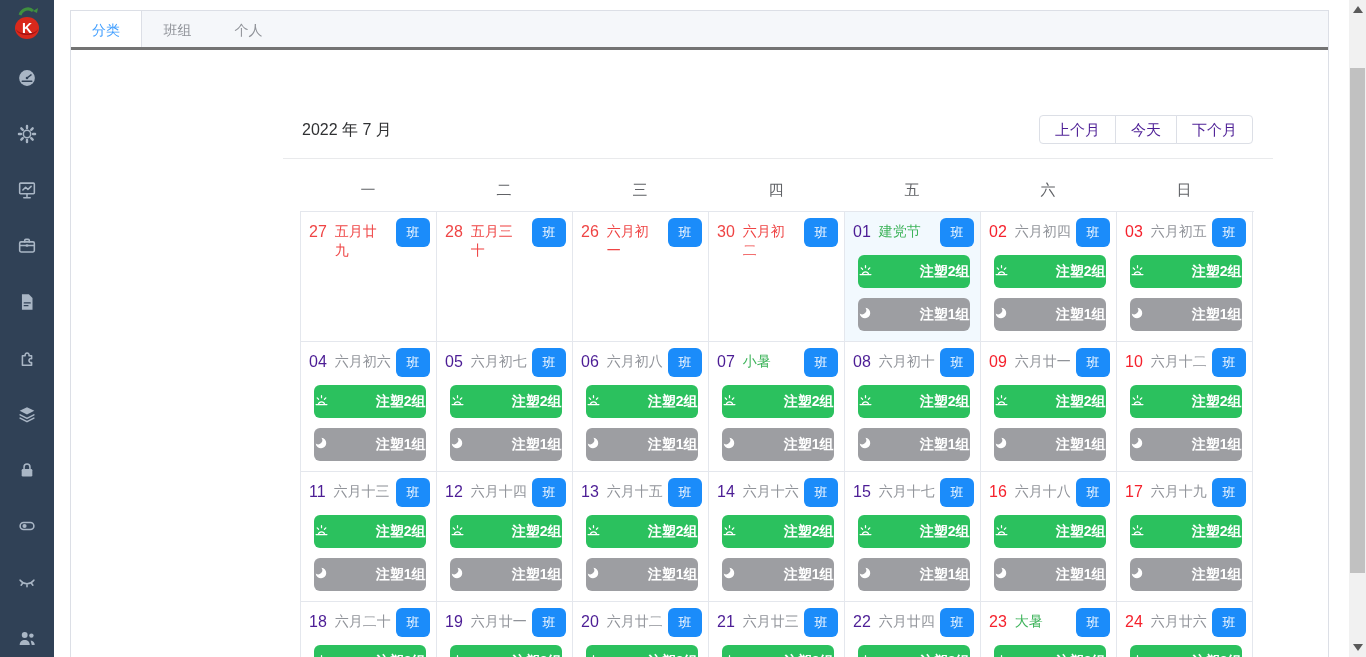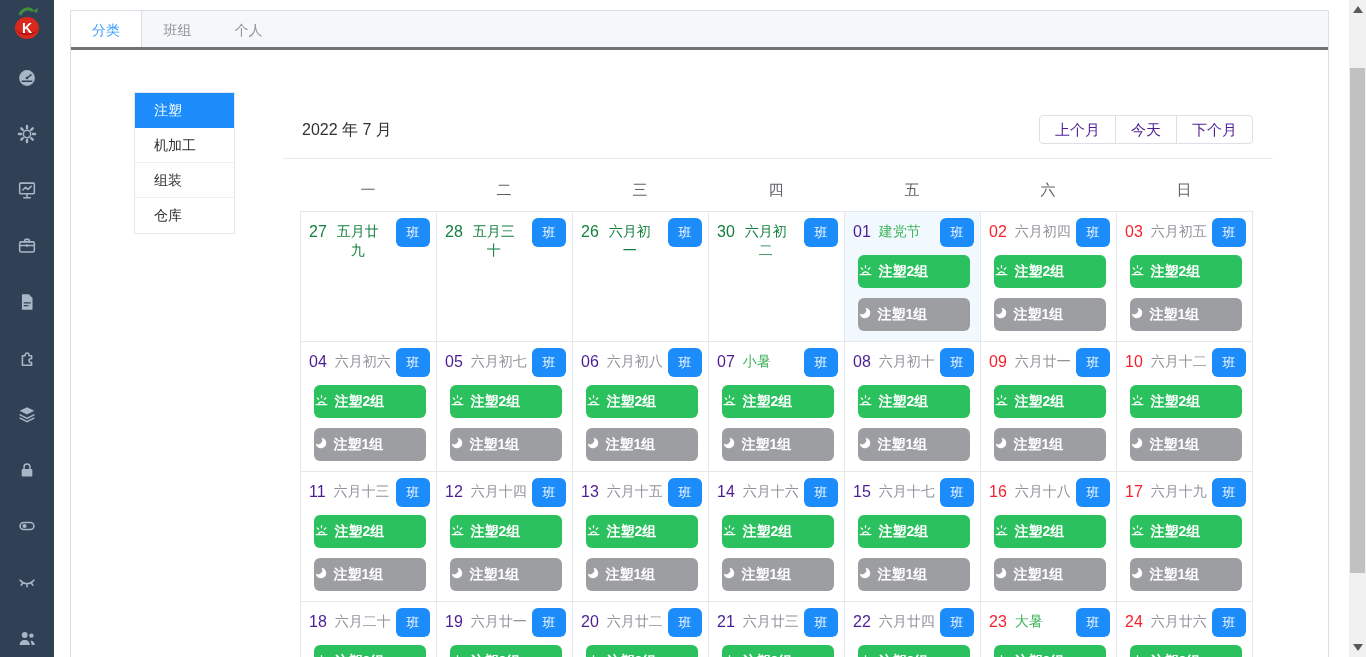--- a/index.html
+++ b/index.html
@@ -57,26 +57,26 @@
           border-left:1px solid var(--cell_border); border-top:1px solid var(--cell_border); }
   .cell { border-right:1px solid var(--cell_border); border-bottom:1px solid var(--cell_border);
           background:#fff; padding:6px 6px 0 8px; cursor:pointer; }
   .cell.today { background:var(--today_bg); }
   .cell-head { display:flex; align-items:flex-start; }
   .d-num { font-size:16px; color:#4c1d95; line-height:21px; padding-top:3px; }
   .d-num.red { color:var(--weekend_red); }
   .d-sub { flex:1 1 auto; font-size:14px; color:#909399; line-height:19px;
            margin-left:8px; padding-top:4px; white-space:nowrap; }
   .d-sub.holiday { color:var(--holiday_green); }
-  .cell.out .d-num, .cell.out .d-sub { color:#15803d;text-align:center; }
+  .cell.out .d-num, .cell.out .d-sub { color:#ef4444; }
   .cell.out .d-sub { white-space:normal; width:46px; flex:0 0 auto; }
   .badge { flex:0 0 auto; width:34px; height:29px; margin-left:auto;
            background:var(--primary); color:#fff; border:none; border-radius:6px;
            font-size:13px; cursor:pointer; font-family:inherit; }
-  .shift-btn { display:flex; align-items:center; justify-content:flex-start; gap:6px;
+  .shift-btn { display:flex; align-items:center; justify-content:space-between; gap:6px;
                width:112px; height:33px; margin:0 auto; border:none; border-radius:6px;
                color:#fff; font-size:14px; font-weight:bold; cursor:pointer;
                font-family:inherit; }
   .shift-day   { background:var(--shift_day_green); margin-top:8px; }
   .shift-night { background:var(--shift_night_gray); margin-top:10px; }
 
   
   .scrollbar { position:absolute; right:0; top:0; width:17px; height:657px;
                background:#f1f1f1; z-index:6; }
   .sb-up, .sb-down { position:absolute; left:4px; width:0; height:0; cursor:pointer; }
@@ -176,26 +176,20 @@
     </nav>
 </aside>
 
 <main class="card">
   <div class="tabbar" id="tabbar">
       <div class="tab active">分类</div>
       <div class="tab">班组</div>
       <div class="tab">个人</div>
     </div>
 
-  <ul class="cat-menu" id="cat-menu">
-      <li class="cat-item active">注塑</li>
-      <li class="cat-item">机加工</li>
-      <li class="cat-item">组装</li>
-      <li class="cat-item">仓库</li>
-    </ul>
 
   <h2 class="cal-title">2022 年 7 月</h2>
   <div class="controls" id="cal-controls">
       <button class="ctl-btn">上个月</button>
       <button class="ctl-btn">今天</button>
       <button class="ctl-btn">下个月</button>
     </div>
   <div class="divider"></div>
 
   <div class="weekdays" id="weekdays">

